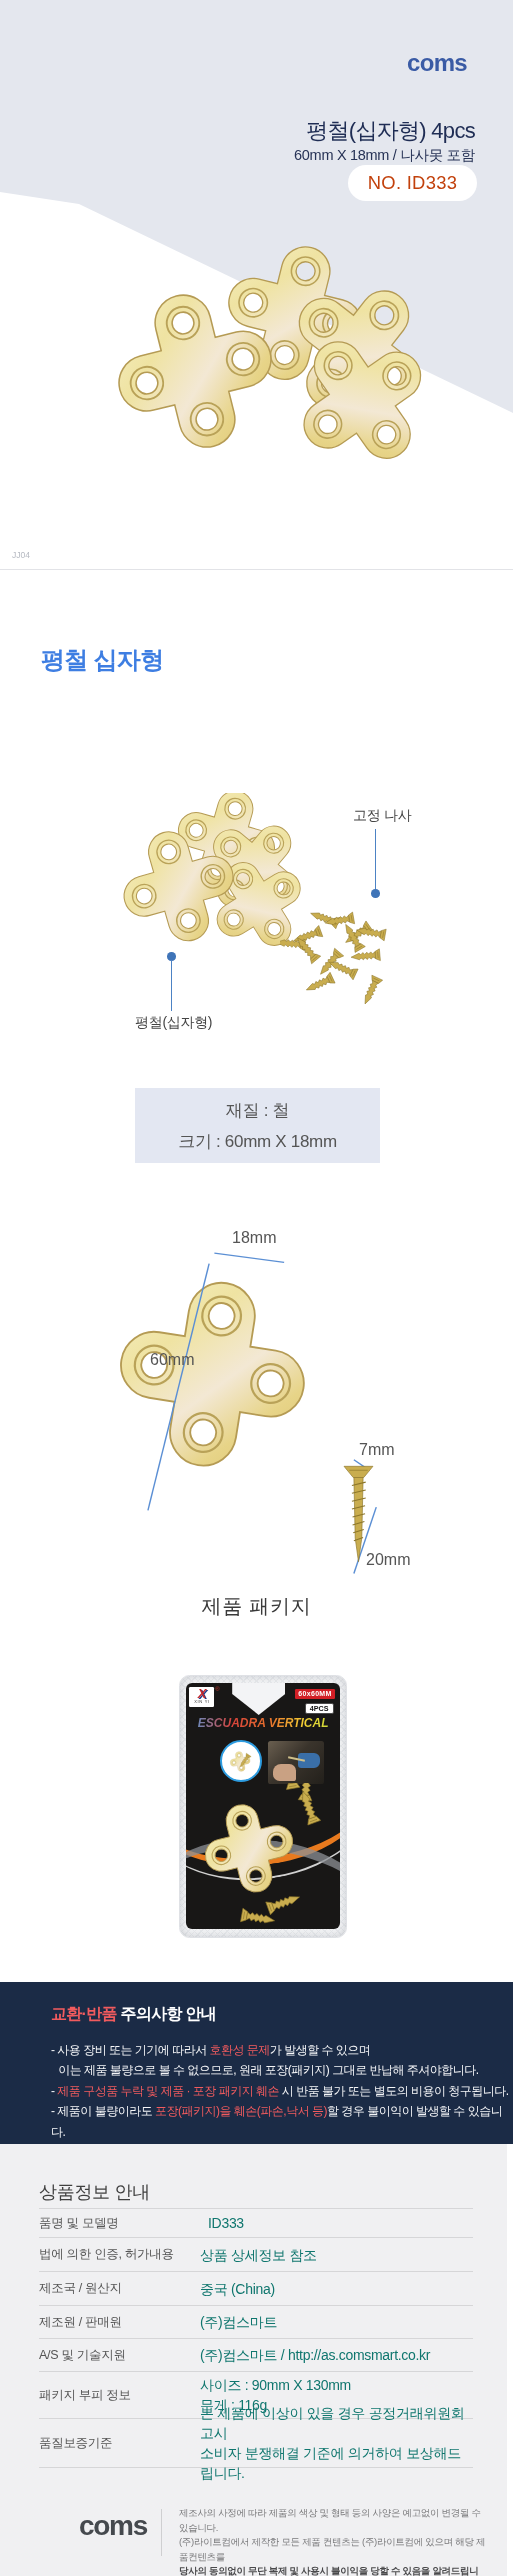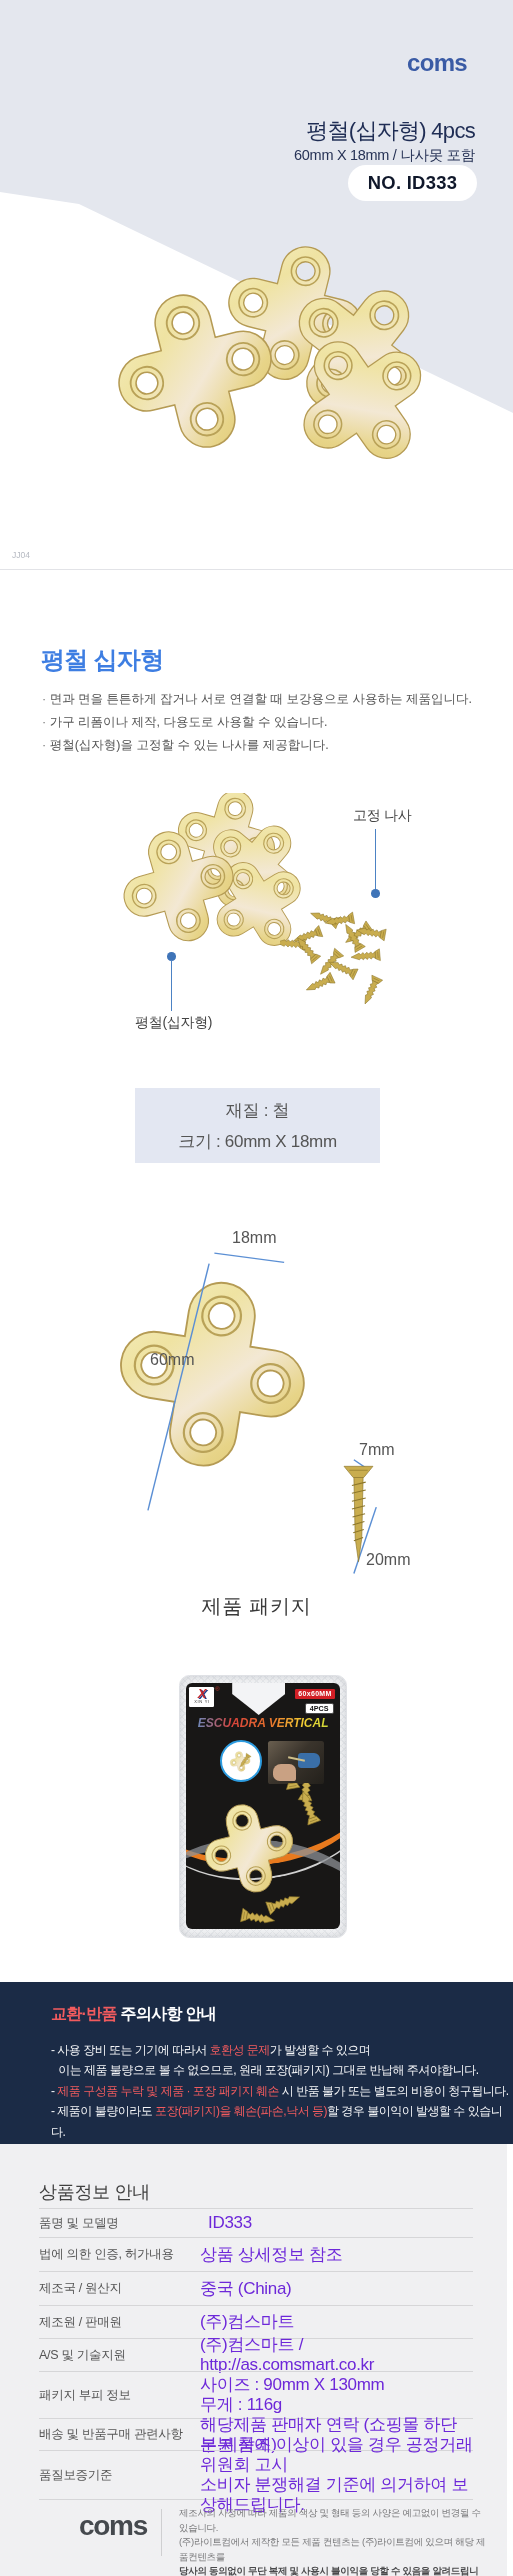--- a/index.html
+++ b/index.html
@@ -8,21 +8,21 @@
   .abs{position:absolute;}
 
   
   .sec1{position:absolute;top:0;left:0;width:513px;height:569px;background:#e4e7ee;border-bottom:0.7px solid #e2e3e7;overflow:hidden;}
   .wedge{position:absolute;inset:0;background:#fff;
          clip-path:polygon(0 192px,79px 204px,513px 413px,513px 569px,0 569px);}
   .logo{position:absolute;top:49px;right:46px;font-size:24px;font-weight:700;letter-spacing:-0.7px;color:#3a5ba5;}
   .h-title{position:absolute;top:116px;right:38px;font-size:22px;font-weight:400;color:#1f2d54;letter-spacing:-0.7px;}
   .h-sub{position:absolute;top:146px;right:38px;font-size:14.5px;color:#273356;letter-spacing:-0.3px;}
   .h-badge{position:absolute;top:165px;right:36px;width:129px;height:36px;background:#fff;border-radius:18px;
-           display:flex;align-items:center;justify-content:center;font-size:18.4px;color:#0f172a;letter-spacing:0.3px;font-weight:bold;}
+           display:flex;align-items:center;justify-content:center;font-size:18.4px;color:#c2410c;letter-spacing:0.3px;}
   .watermark{position:absolute;left:12px;top:550px;font-size:8.6px;color:#b6bac2;}
 
   
   .intro-h{position:absolute;left:41px;top:644px;font-size:24px;font-weight:700;color:#3e7ee2;letter-spacing:-0.7px;}
   .bullets{position:absolute;left:42px;top:688px;font-size:12.5px;line-height:23px;color:#555;}
   .bullets div::before{content:"· ";color:#777;}
 
   
   .plabel{position:absolute;font-size:14px;color:#444;letter-spacing:-0.3px;}
   .vline{position:absolute;width:1.3px;background:#4c82c4;}
@@ -82,21 +82,21 @@
   .dark-lines .red{color:#f15b5e;}
   .dark-lines .indent{padding-left:7.2px;}
 
   
   .graybot{position:absolute;left:0;top:2144px;width:507px;height:432px;background:#f0f0f2;}
   .info-h{position:absolute;left:39px;top:36px;font-size:18px;color:#3f3f3f;letter-spacing:-0.3px;}
   .itable{position:absolute;left:39px;top:64px;width:434px;}
   .irow{position:relative;display:flex;align-items:center;border-top:0.7px solid #d6d6d8;}
   .irow:last-child{border-bottom:0.7px solid #d6d6d8;}
   .ilabel{width:161px;font-size:12.5px;color:#555;letter-spacing:-0.3px;}
-  .ival{flex:1;font-size:17px;color:#6d28d9;line-height:20px;letter-spacing:-0.3px;}
+  .ival{flex:1;font-size:14px;color:#0f766e;line-height:20px;letter-spacing:-0.3px;}
 
   
   .f-logo{position:absolute;left:79px;top:2510px;font-size:28px;font-weight:800;letter-spacing:-1.3px;color:#45494e;}
   .f-div{position:absolute;left:161px;top:2509px;width:0.7px;height:47px;background:#cfcfd1;}
   .f-text{position:absolute;left:179px;top:2506px;width:309px;font-size:9.5px;line-height:14.5px;color:#7a7a7c;letter-spacing:-0.3px;}
   .f-text .b{font-weight:700;color:#4a4a4c;}
 </style>
 </head>
 <body>
 
@@ -139,25 +139,20 @@
     <svg class="abs" style="left:79px;top:242px;" width="369" height="303" viewBox="0 0 560 460">
       <use href="#xshape" transform="translate(205,-15) scale(2.05) rotate(14 60 60)"></use>
       <use href="#xshape" transform="translate(300,40) scale(2.05) rotate(38 60 60)"></use>
       <use href="#xshape" transform="translate(310,120) scale(2.0) rotate(55 60 60)"></use>
       <use href="#xshape" transform="translate(35,55) scale(2.35) rotate(-14 60 60)"></use>
     </svg>
     <div class="watermark">JJ04</div>
   </div>
 
   <div class="intro-h">평철 십자형</div>
-  <div class="bullets">
-    <div>면과 면을 튼튼하게 잡거나 서로 연결할 때 보강용으로 사용하는 제품입니다.</div>
-    <div>가구 리폼이나 제작, 다용도로 사용할 수 있습니다.</div>
-    <div>평철(십자형)을 고정할 수 있는 나사를 제공합니다.</div>
-  </div>
 
   <svg class="abs" style="left:105px;top:793px;" width="197" height="197" viewBox="0 0 300 300">
     <use href="#xshape" transform="translate(95,-20) scale(1.5) rotate(16 60 60)"></use>
     <use href="#xshape" transform="translate(140,25) scale(1.45) rotate(40 60 60)"></use>
     <use href="#xshape" transform="translate(150,85) scale(1.4) rotate(58 60 60)"></use>
     <use href="#xshape" transform="translate(10,40) scale(1.7) rotate(-16 60 60)"></use>
   </svg>
   <svg class="abs" style="left:280px;top:889px;" width="138" height="115" viewBox="0 0 210 175">
     <use href="#scrw" transform="translate(38,85) rotate(95)"></use>
     <use href="#scrw" transform="translate(62,64) rotate(70)"></use>
@@ -288,24 +283,20 @@
         <div class="ilabel">A/S 및 기술지원</div>
         <div class="ival">(주)컴스마트 / http://as.comsmart.co.kr</div>
       </div>
       <div class="irow" style="height:46px;">
         <div class="ilabel">패키지 부피 정보</div>
         <div class="ival">
           <div>사이즈 : 90mm X 130mm</div>
           <div>무게 : 116g</div>
         </div>
       </div>
-      <div class="irow" style="height:31px;">
-        <div class="ilabel">배송 및 반품구매 관련사항</div>
-        <div class="ival">해당제품 판매자 연락 (쇼핑몰 하단부분 참조)</div>
-      </div>
       <div class="irow" style="height:48px;">
         <div class="ilabel">품질보증기준</div>
         <div class="ival">
           <div>본 제품에 이상이 있을 경우 공정거래위원회 고시</div>
           <div>소비자 분쟁해결 기준에 의거하여 보상해드립니다.</div>
         </div>
       </div>
     </div>
   </div>
 

